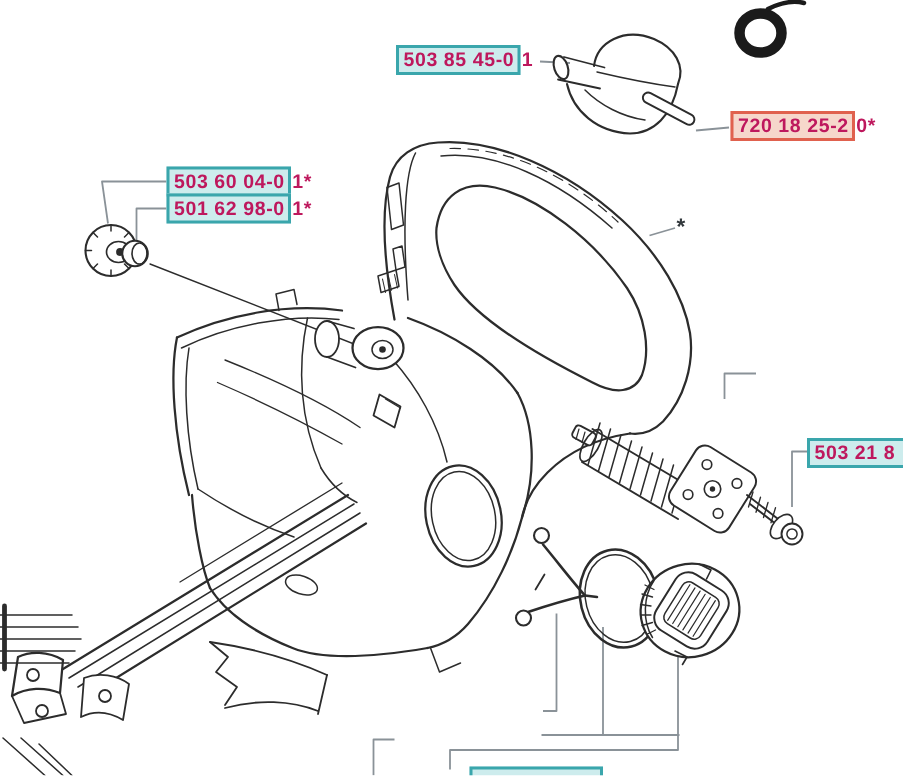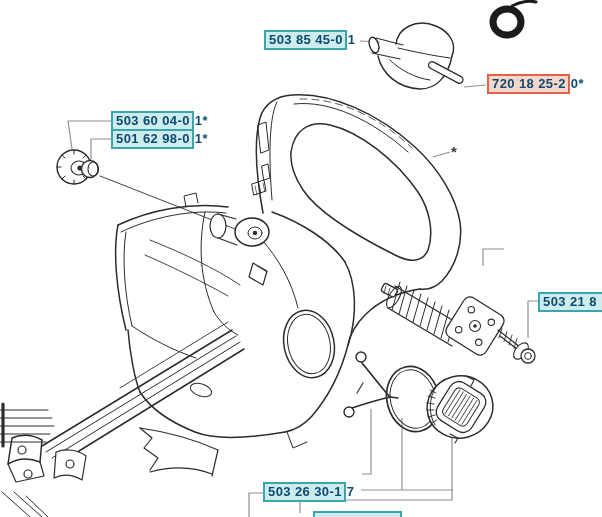--- a/index.html
+++ b/index.html
@@ -4,21 +4,21 @@
 <style>
   html,body{margin:0;padding:0;background:#fff;}
   .canvas{
     position:relative;width:602px;height:517px;background:#ffffff;
     overflow:hidden;font-family:"Liberation Sans",sans-serif;
   }
   svg{position:absolute;left:0;top:0;}
   .plabel{
     position:absolute;white-space:nowrap;
     font-size:13px;font-weight:bold;letter-spacing:.4px;
-    color:#0c4a6e;line-height:1;
+    color:#be185d;line-height:1;
   }
   .plabel .hl{
     display:inline-block;
     border:2px solid #3aa6ac;background:#cdeced;
     padding:1px 2px 2px 3px;
   }
   .plabel.red .hl{border-color:#e0614e;background:#f6d7cb;}
   .plabel .tail{display:inline-block;padding-left:1px;}
   .plabel.cut-right .hl{padding-right:60px;}
   .plabel.cut-bottom .hl{min-width:80px;height:12px;}
@@ -221,23 +221,20 @@
   <div class="plabel" style="left:111px;top:129px">
     <span class="hl">501 62 98-0</span><span class="tail">1*</span>
   </div>
 
 
   <div class="plabel cut-right" style="left:538px;top:292px">
     <span class="hl">503 21 8</span>
   </div>
 
 
-  <div class="plabel" style="left:263px;top:482px">
-    <span class="hl">503 26 30-1</span><span class="tail">7</span>
-  </div>
 
   <div class="plabel cut-bottom" style="left:313px;top:511px">
     <span class="hl"></span>
   </div>
 
   <span class="asterisk" style="left:451px;top:144px">*</span>
 
 </div>
 
 </body></html>

